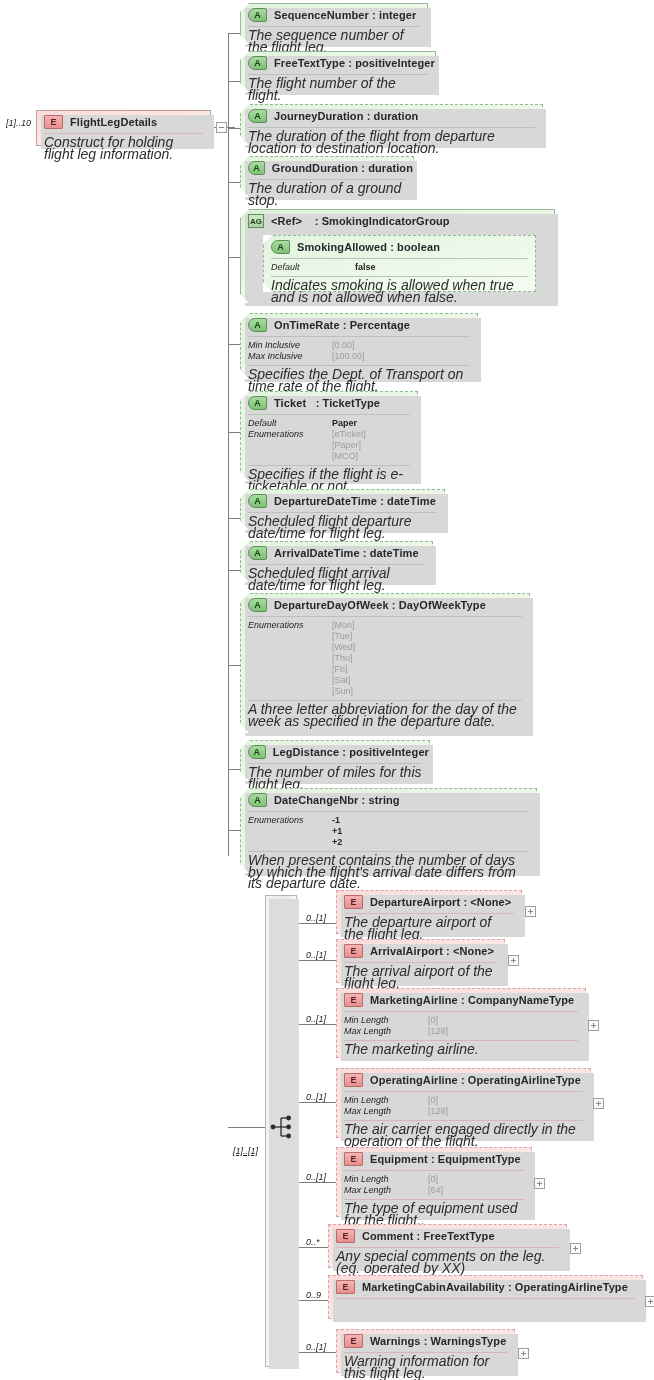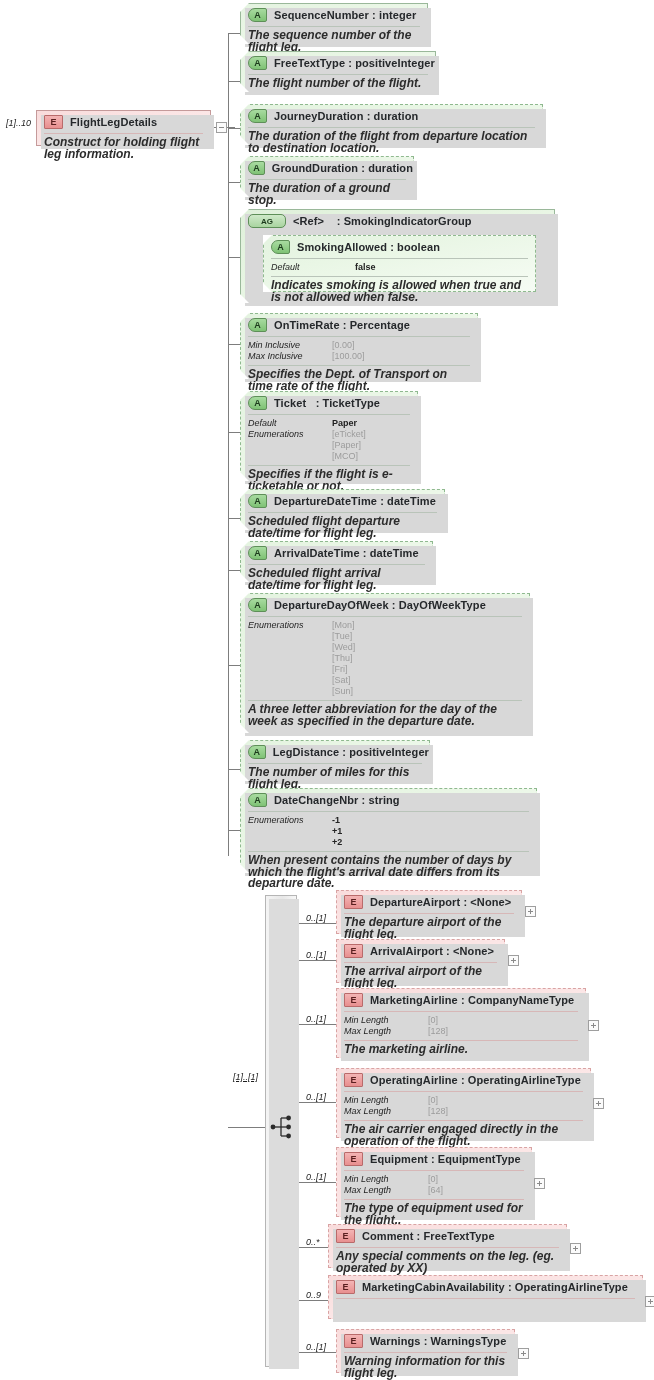--- a/index.html
+++ b/index.html
@@ -81,24 +81,24 @@
     color:#2d2d2d;
     box-sizing:border-box;
   }
   .badge.a{
     background:linear-gradient(to bottom,#a8dba0,#7fc275);
     border:1px solid #5e8f58;
     border-radius:7px 2px 2px 7px;
     color:#1c3a1c;
   }
   .badge.ag{
-    width:38px;
+    width:16px;
     background:linear-gradient(to bottom,#cfe9c9,#a9d4a0);
     border:1px solid #5e8f58;
-    border-radius:5px;
+    border-radius:0;
     color:#1c3a1c;
     font-size:8px;
   }
   .badge.e{
     background:linear-gradient(to bottom,#f3b4b4,#e88f8f);
     border:1px solid #b96a6a;
     border-radius:1px;
     color:#5a1f1f;
   }
   .ttl{
@@ -131,25 +131,24 @@
     flex:0 0 72px;
     color:#1f1f1f;
   }
   .facets .v{ color:#222; font-weight:bold;padding-left:12px; }
   .facets .v.dim{ color:#9c9c9c; font-weight:normal; }
   .facets .enums{ }
 
   
   .doc{
     padding:3px 7px 4px 7px;
-    font-size:12px;
+    font-size:14px;
     font-style:italic;
     color:#2c2c2c;
     line-height:11.5px;
-    font-weight:bold;
   }
 
   
   .card{
     position:absolute;
     font-size:9px;
     font-style:italic;
     color:#1d1d1d;
     white-space:nowrap;
     z-index:6;
@@ -417,21 +416,21 @@
           <div class="v">+1</div>
           <div class="v">+2</div>
         </span>
       </div>
     </div>
     <div class="rule"></div>
     <div class="doc">When present contains the number of days by which the flight's arrival date differs from its departure date.</div>
   </div>
 
   <div class="ln h" style="left:228px; top:1127px; width:37px;"></div>
-  <div class="card" style="left:233px; top:1072px;text-decoration:underline;">[1]..[1]</div>
+  <div class="card" style="left:233px; top:1146px;text-decoration:underline;">[1]..[1]</div>
 
   <div class="seqbox" style="left:265px; top:895px; width:32px; height:472px;">
     <div class="shadow"></div>
   </div>
   <svg class="seqicon" style="left:270px; top:1114px;" viewBox="0 0 28 26">
     <circle cx="3" cy="13" r="2.4" fill="#2b2b2b"></circle>
     <line x1="5" y1="13" x2="11" y2="13" stroke="#2b2b2b" stroke-width="1.3"></line>
     <line x1="11" y1="4" x2="11" y2="22" stroke="#2b2b2b" stroke-width="1.3"></line>
     <line x1="11" y1="4" x2="17" y2="4" stroke="#2b2b2b" stroke-width="1.3"></line>
     <line x1="11" y1="13" x2="17" y2="13" stroke="#2b2b2b" stroke-width="1.3"></line>

